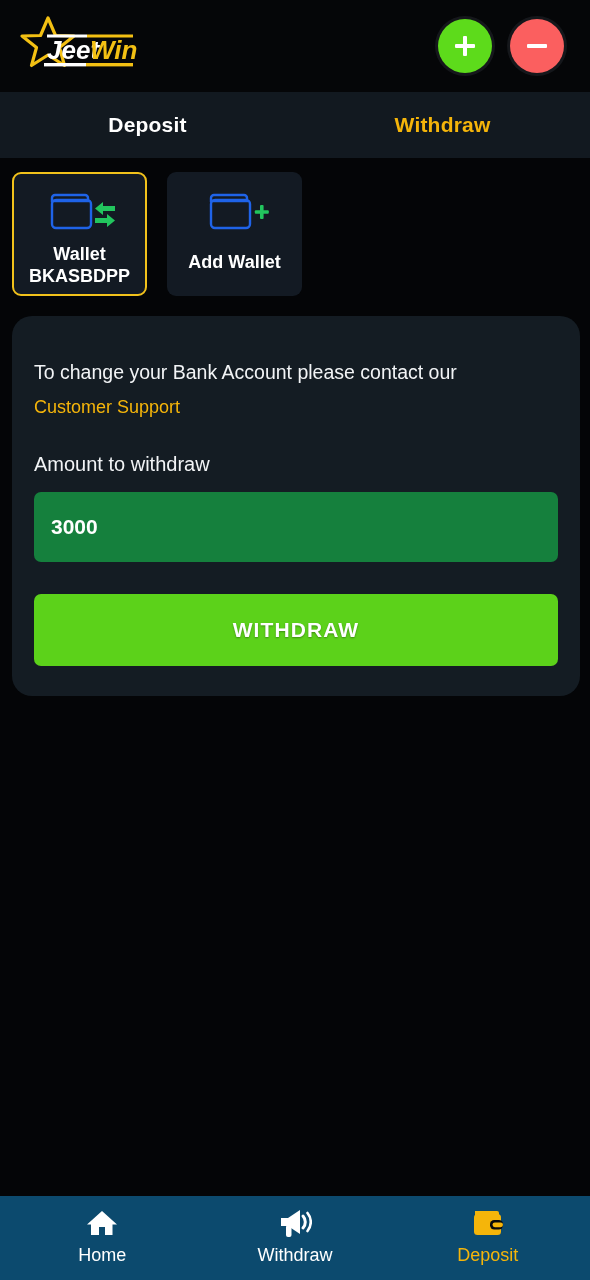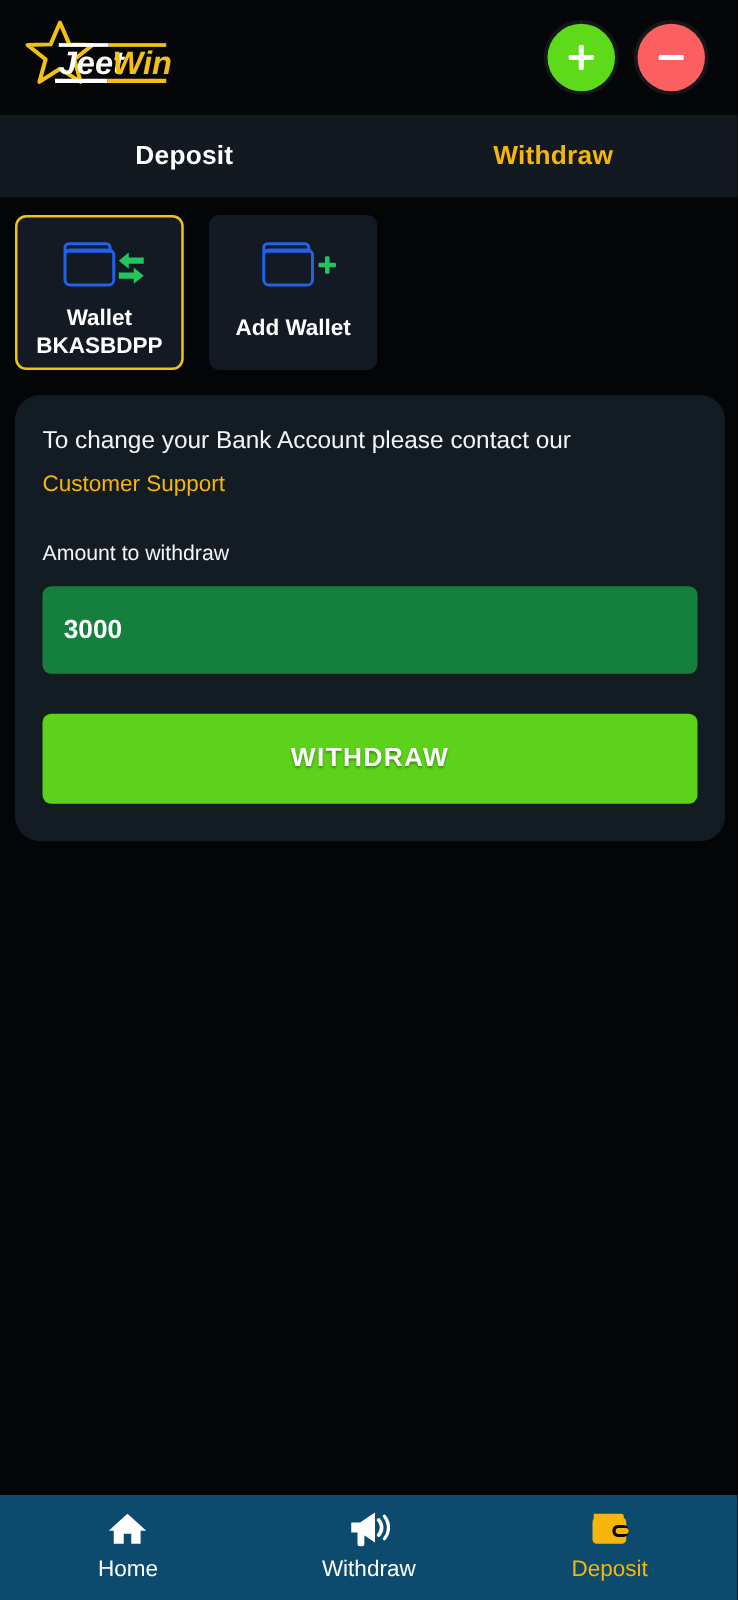--- a/index.html
+++ b/index.html
@@ -122,42 +122,42 @@
     padding: 0 4px;
     word-break: break-word;
   }
   .wallet-card.add .wallet-card-label { margin-top: 12px; }
 
   
   .panel {
     margin: 20px 10px 0 12px;
     background: #141c23;
     border-radius: 20px;
-    padding: 24px 22px 30px 22px;
+    padding: 44px 22px 30px 22px;
   }
 
   .panel-note {
     color: #f2f4f6;
     font-size: 19.5px;
     line-height: 1.3;
     font-weight: normal;
   }
   .panel-link {
     display: inline-block;
     margin-top: 12px;
     color: #f5b50a;
     font-size: 18px;
     font-weight: normal;
     text-decoration: none;
     cursor: pointer;
   }
   .field-label {
     margin-top: 35px;
     color: #f2f4f6;
-    font-size: 17px;
+    font-size: 20px;
   }
   .amount-input {
     margin-top: 16px;
     width: 100%;
     height: 70px;
     border-radius: 7px;
     background: #15803d;
     border: none;
     outline: none;
     color: #ffffff;

